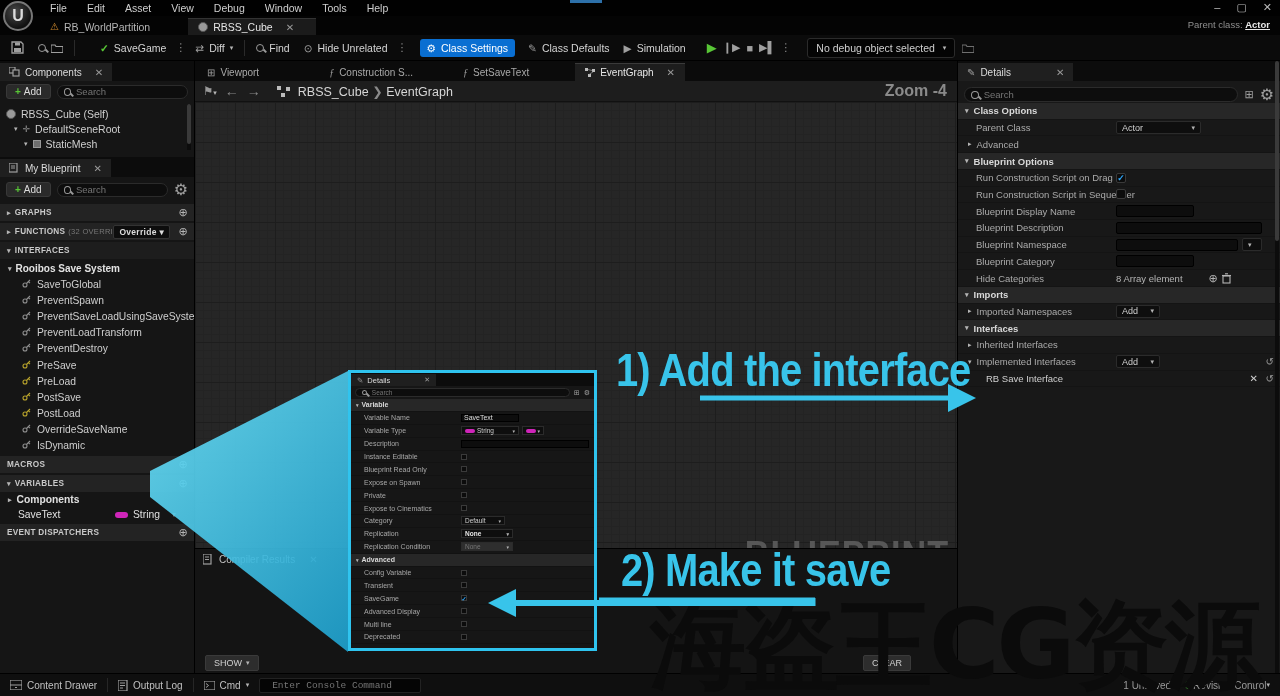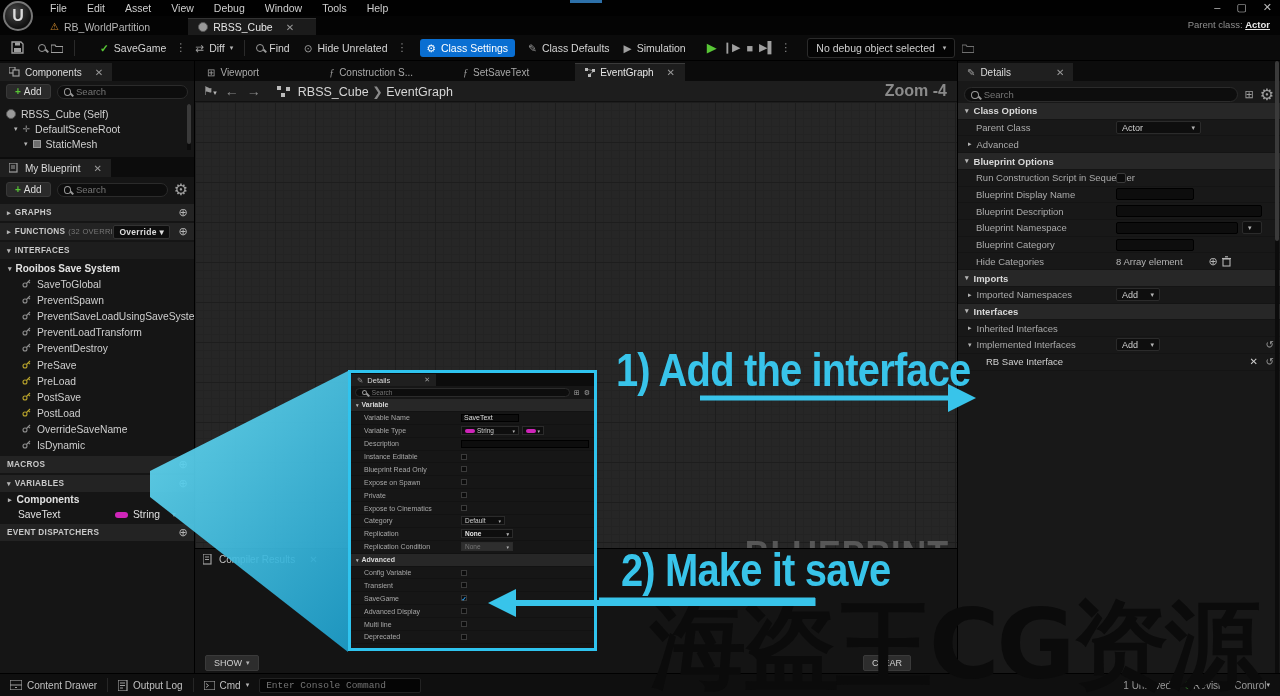--- a/index.html
+++ b/index.html
@@ -124,21 +124,21 @@
 .mpill { width:10px; height:4px; border-radius:2px; background:#cf25b9; display:inline-block; }
 .cyan-note { position:absolute; font-weight:bold; color:#38c4ea; white-space:nowrap; transform:scaleX(.85); transform-origin:left; z-index:9; letter-spacing:-1px; }
 #note1 { left:616px; top:342px; font-size:47px; }
 #note2 { left:621px; top:542px; font-size:47px; }
 #cn-watermark { position:absolute; left:650px; top:582px; font-size:96px; font-weight:bold; color:#0b0b0b; z-index:8; white-space:nowrap; letter-spacing:-3px; font-family:"DejaVu Sans",sans-serif; }
 
 
 #statusbar { left:0; top:673px; width:1280px; height:23px; background:#0f0f0f; border-top:1px solid #000; display:flex; align-items:center; font-size:10px; color:#c0c0c0; }
 .sb-item { display:flex; align-items:center; gap:5px; padding:0 10px; height:100%; }
 .sb-sep { width:1px; height:14px; background:#262626; }
-#console-input { background:#050505; border:1px solid #222; border-radius:2px; height:15px; width:162px; color:#7a8a72; font-size:9.5px; padding:0 6px; outline:0; font-family:"Liberation Mono",monospace; }
+#console-input { background:#050505; border:1px solid #222; border-radius:2px; height:15px; width:162px; color:#7a8a72; font-size:9.5px; padding:0 12px; outline:0; font-family:"Liberation Mono",monospace; }
 #sb-right { position:absolute; right:10px; display:flex; gap:14px; align-items:center; color:#9a9a9a; }
 .scrollbar-v { background:#0c0c0c; }
 .thumb { background:#3a3a3a; border-radius:2px; }
 </style>
 </head>
 <body>
 
 <div id="stage">
 
   <div id="titlebar" class="abs">
@@ -530,20 +530,26 @@
           <span class="sublbl">
             <span class="tri">▸</span>
             <span>Advanced</span>
           </span>
         </div>
       <div class="dr cat">
           <span class="tri">▾</span>
           <span>Blueprint Options</span>
         </div>
       <div class="dr">
+        <span class="lbl">Run Construction Script on Drag</span>
+        <span class="ctl">
+            <span class="chk on"></span>
+          </span>
+      </div>
+      <div class="dr">
         <span class="lbl">Run Construction Script in Sequencer</span>
         <span class="ctl">
             <span class="chk"></span>
           </span>
       </div>
       <div class="dr">
         <span class="lbl">Blueprint Display Name</span>
         <span class="ctl">
             <span class="inp" style="width:78px"></span>
           </span>

